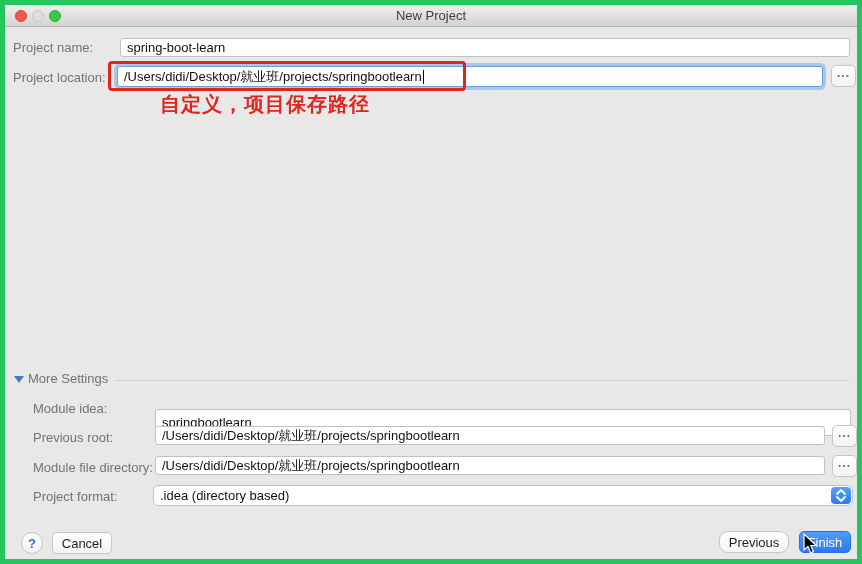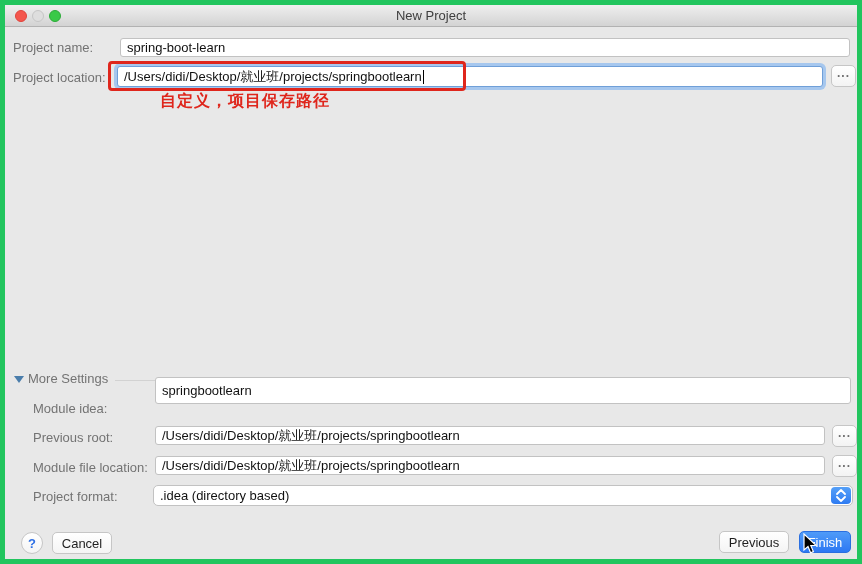--- a/index.html
+++ b/index.html
@@ -59,21 +59,21 @@
   }
 
   
   .red-rect {
     position: absolute; left: 103px; top: 56px; width: 358px; height: 30px;
     border: 3px solid #df261c; border-radius: 4px; z-index: 5;
     pointer-events: none;
   }
   .red-note {
     position: absolute; left: 155px; top: 86px;
-    font-size: 16px; color: #df261c; font-weight: bold; z-index: 5;
+    font-size: 20px; color: #df261c; font-weight: bold; z-index: 5;
     letter-spacing: 1px;
   }
 
   
   .disclosure-triangle {
     position: absolute; left: 9px; top: 371px;
     width: 0; height: 0;
     border-left: 5px solid transparent; border-right: 5px solid transparent;
     border-top: 7px solid #4a7dab;
   }
@@ -143,51 +143,51 @@
   <div class="browse-btn" style="left:826px; top:60px;">...</div>
 
   <div class="red-rect"></div>
   <div class="red-note">自定义，项目保存路径</div>
 
   <div class="disclosure-triangle"></div>
   <div class="lbl" style="left:23px; top:366px;">More Settings</div>
   <div class="section-divider"></div>
 
   <div class="lbl" style="left:28px; top:396px;">Module idea:</div>
-  <div class="field" style="left:150px; top:372px; width:696px; height:27px;">
+  <div class="field" style="left:150px; top:404px; width:696px; height:27px;">
     <span class="field-text">springbootlearn</span>
   </div>
 
   <div class="lbl" style="left:28px; top:425px;">Previous root:</div>
   <div class="field" style="left:150px; top:421px; width:670px; height:19px;">
     <span class="field-text">/Users/didi/Desktop/就业班/projects/springbootlearn</span>
   </div>
   <div class="browse-btn" style="left:827px; top:420px;">...</div>
 
-  <div class="lbl" style="left:28px; top:455px;">Module file location:</div>
+  <div class="lbl" style="left:28px; top:455px;">Module file directory:</div>
   <div class="field" style="left:150px; top:451px; width:670px; height:19px;">
     <span class="field-text">/Users/didi/Desktop/就业班/projects/springbootlearn</span>
   </div>
   <div class="browse-btn" style="left:827px; top:450px;">...</div>
 
   <div class="lbl" style="left:28px; top:484px;">Project format:</div>
   <div class="popup" style="left:148px; top:480px; width:700px; height:21px;">
     <span class="field-text">.idea (directory based)</span>
     <span class="popup-stepper">
       <svg class="chev" width="10" height="6" viewBox="0 0 10 6">
         <path d="M1 5 L5 1 L9 5" fill="none" stroke="#ffffff" stroke-width="1.8" stroke-linecap="round" stroke-linejoin="round"></path>
       </svg>
       <svg class="chev" width="10" height="6" viewBox="0 0 10 6">
         <path d="M1 1 L5 5 L9 1" fill="none" stroke="#ffffff" stroke-width="1.8" stroke-linecap="round" stroke-linejoin="round"></path>
       </svg>
     </span>
   </div>
 
   <div class="btn btn-help" style="left:16px; top:527px;">?</div>
   <div class="btn" style="left:47px; top:527px; width:60px;">Cancel</div>
-  <div class="btn" style="left:714px; top:526px; width:70px;">Previous</div>
+  <div class="btn" style="left:714px; top:526px; width:70px;border-radius:9px;">Previous</div>
   <div class="btn btn-primary" style="left:794px; top:526px; width:52px;">Finish</div>
 
   <svg class="cursor" width="15" height="22" viewBox="0 0 15 22">
     <path d="M2 1 L2 17 L6 13.6 L8.6 19.8 L11.4 18.6 L8.8 12.6 L14 12.3 Z" fill="#000000" stroke="#ffffff" stroke-width="1.2"></path>
   </svg>
 
 </div>
 
 </body></html>

